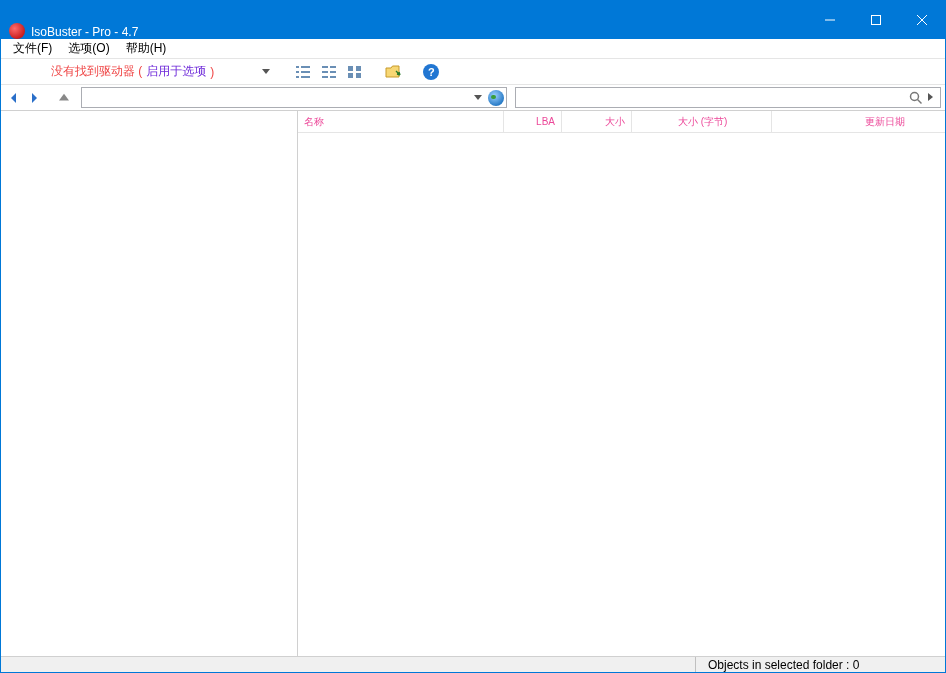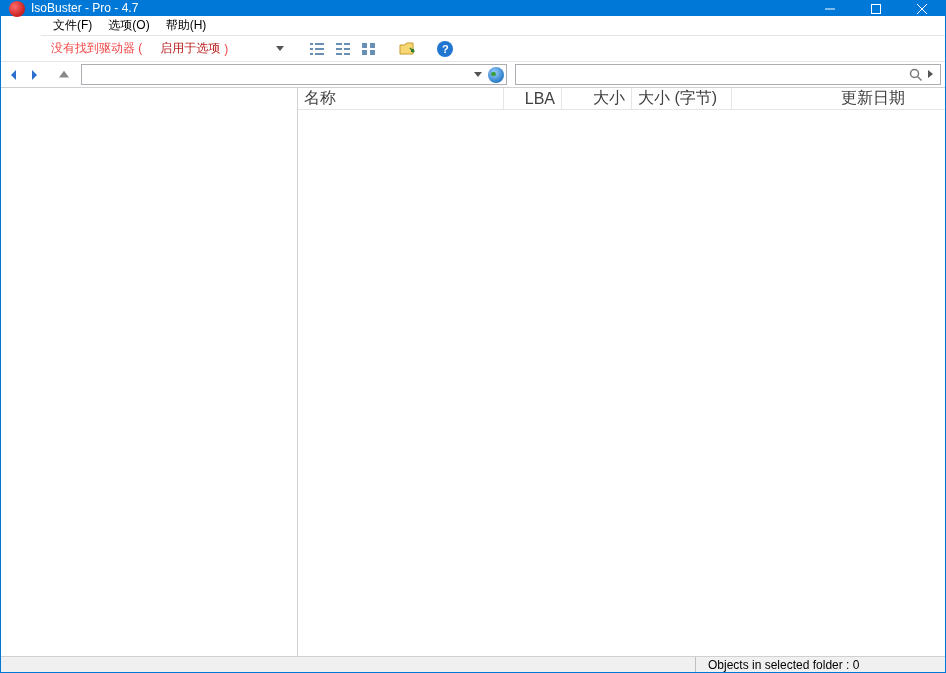--- a/index.html
+++ b/index.html
@@ -8,25 +8,25 @@
   font-size: 12px;
   background: #fff;
   width: 946px;
   height: 673px;
   overflow: hidden;
   display: flex;
   flex-direction: column;
   border: 1px solid #0078d7;
 }
 .titlebar {
-  height: 15px;
+  height: 38px;
   background: #0078d7;
   color: #fff;
   display: flex;
-  align-items: flex-start;
+  align-items: flex-end;
   padding-left: 8px;
 }
 .titlebar .app-icon {
   width: 16px; height: 16px;
   border-radius: 50%;
   background: radial-gradient(circle at 35% 35%, #ff6b6b 0%, #c81e1e 70%);
   margin-right: 6px;
 }
 .titlebar .title { flex: 1; font-size: 12px; }
 .win-controls { display: flex; height: 100%; }
@@ -35,36 +35,35 @@
   display: flex; align-items: center; justify-content: center;
   color: #fff; cursor: pointer;
 }
 .menubar {
   height: 20px;
   display: flex;
   align-items: center;
   padding: 0 4px;
   border-bottom: 1px solid #e5e5e5;
   background: #fff;
-  margin-left: 40px;
 }
 .menu-item {
   padding: 2px 8px;
   cursor: pointer;
 }
 .toolbar1 {
   height: 26px;
   display: flex;
   align-items: center;
   padding: 0 6px 0 50px;
   border-bottom: 1px solid #e5e5e5;
   gap: 4px;
 }
 .drive-text { color: #ef4444; }
-.drive-link { color: #b91c1c; cursor: pointer; margin-left: 14px; }
+.drive-link { color: #6d28d9; cursor: pointer; }
 .drive-combo-arrow {
   margin-left: 40px;
   color: #666;
   font-size: 10px;
   cursor: pointer;
   padding: 0 4px;
 }
 .tb-sep { width: 10px; }
 .tb-sep2 { width: 8px; }
 .icon-btn {
@@ -184,30 +183,30 @@
   height: 22px;
   display: flex;
   border-bottom: 1px solid #e5e5e5;
   background: #fff;
 }
 .col {
   border-right: 1px solid #e5e5e5;
   display: flex;
   align-items: center;
   padding: 0 6px;
-  font-size: 16px;
-  color: #404040;
+  font-size: 10px;
+  color: #ec4899;
   overflow: hidden;
   white-space: nowrap;
 }
 .col.right { justify-content: flex-end; }
 .col-name { width: 206px; }
 .col-lba { width: 58px; justify-content: flex-end; text-align: right; }
 .col-size { width: 70px; justify-content: flex-end; }
-.col-sizeb { width: 100px; }
+.col-sizeb { width: 100px; margin-left: 40px; }
 .col-date { flex: 1; justify-content: flex-end; padding-right: 40px; border-right: none; }
 .list-body { flex:1; }
 .statusbar {
   height: 16px;
   border-top: 1px solid #d0d0d0;
   display: flex;
   align-items: center;
   background: #f0f0f0;
 }
 .status-left { flex:1; }

